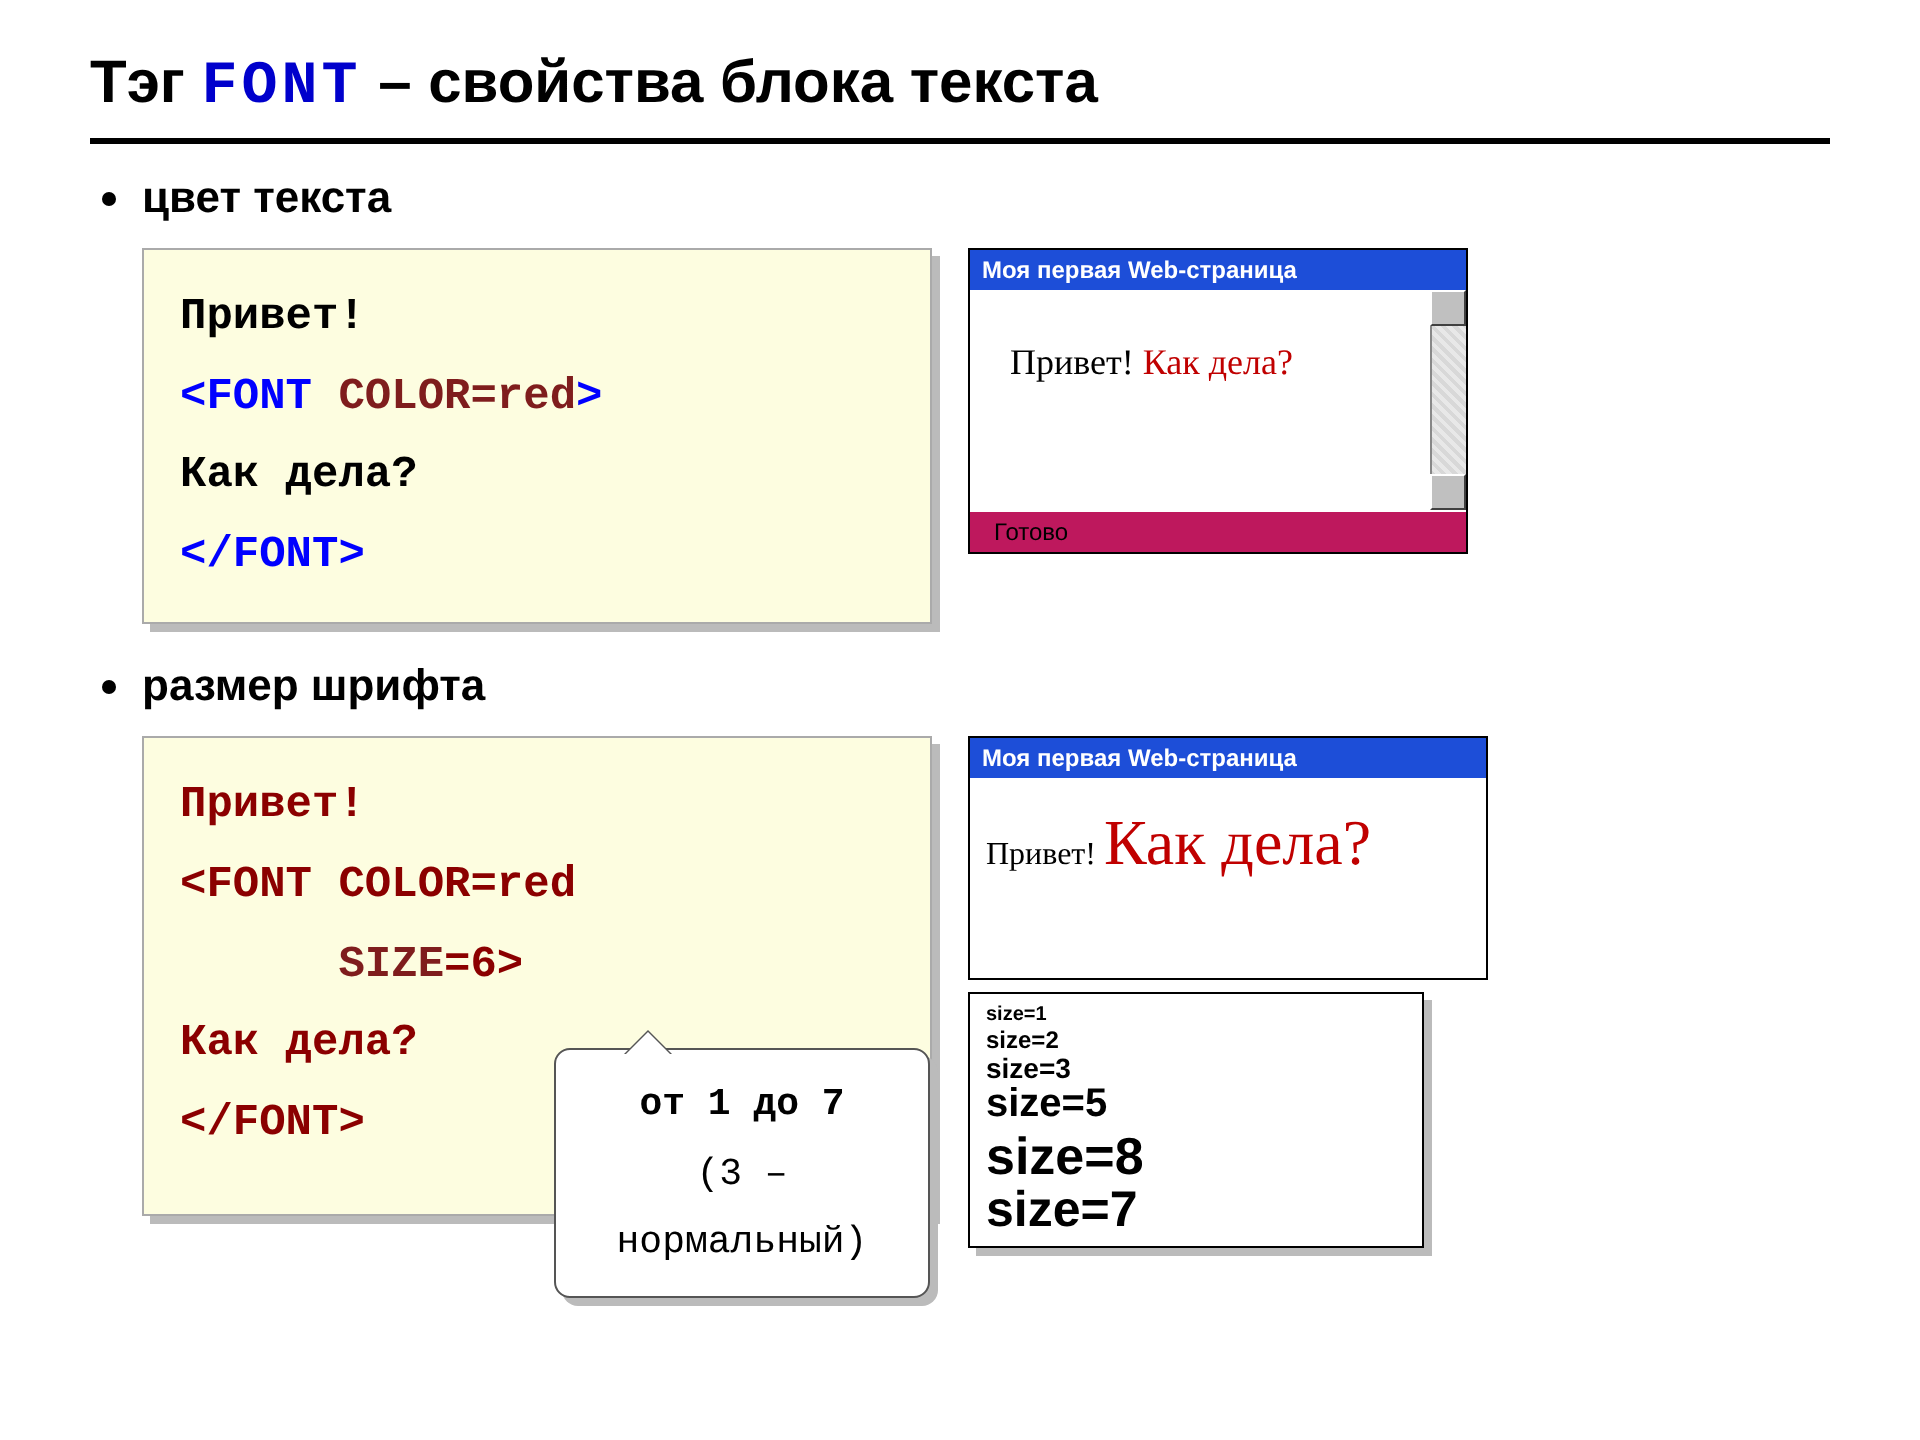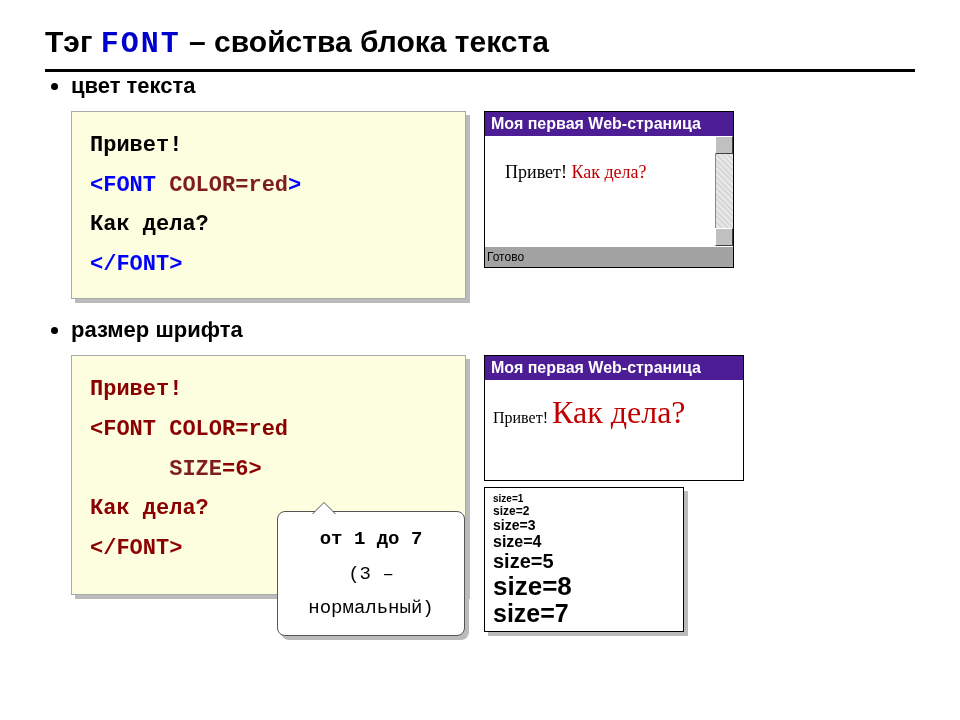--- a/index.html
+++ b/index.html
@@ -11,21 +11,21 @@
     font-family: Arial, Helvetica, sans-serif;
     padding: 25px 45px;
     position: relative;
   }
   .title-row {
     font-size: 30px;
     font-weight: bold;
     color: #000;
     padding-bottom: 8px;
     border-bottom: 3px solid #000;
-    margin-bottom: 1px;
+    margin-bottom: 14px;
   }
   .title-row .kw { color: #0000cc; font-family: "Courier New", monospace; letter-spacing: 2px; }
   .title-row .rest {}
   ul.outer { list-style: disc; padding-left: 26px; margin: 0; }
   ul.outer > li { font-size: 22px; font-weight: bold; margin-bottom: 10px; }
   .item-title { display: inline-block; margin-bottom: 6px; }
   .row { display: flex; align-items: flex-start; gap: 18px; margin-top: 6px; font-weight: normal; font-size: initial; }
   .codebox {
     background: #fdfde0;
     border: 1px solid #aaa;
@@ -42,23 +42,23 @@
   .code-red   { color: #7f1d1d; }
   .code-darkred { color: #8b0000; }
 
   .win {
     border: 1px solid #000;
     font-family: Tahoma, "MS Sans Serif", Arial, sans-serif;
     display: inline-block;
     background: #c0c0c0;
   }
   .win-title {
-    background: #4c1d95;
+    background: #1d4ed8;
     color: #fff;
-    font-size: 16px;
+    font-size: 12px;
     font-weight: bold;
     padding: 3px 6px;
     display: flex;
     align-items: center;
     gap: 4px;
   }
   .win-title-text { flex: 1; white-space: nowrap; overflow: hidden; }
   .win-client {
     background: #fff;
     font-family: "Times New Roman", serif;
@@ -67,21 +67,21 @@
     position: relative;
   }
   .win1 { width: 250px; }
   .win1 .win-client { height: 110px; }
   .win1 .content { padding: 12px 6px 0 10px; }
   .win1 .scrollbar { position: absolute; right: 0; top: 0; bottom: 0; width: 18px; background: #d8d8d8 repeating-linear-gradient(45deg,#d8d8d8,#d8d8d8 2px,#e8e8e8 2px,#e8e8e8 4px); border-left: 1px solid #888;}
   .win1 .sb-btn { position: absolute; right: 0; width: 18px; height: 18px; background: #c0c0c0; border: 1px solid #fff; border-right-color:#404040; border-bottom-color:#404040; }
   .win1 .sb-up { top: 0; }
   .win1 .sb-down { bottom: 0; }
   .red-text { color: #c00000; }
-  .status { background: #a3a3a3; border-top: 1px solid #fff; font-size: 12px; padding: 3px 2px; }
+  .status { background: #be185d; border-top: 1px solid #fff; font-size: 12px; padding: 3px 12px; }
 
   .win2 { width: 260px; }
   .win2 .win-client { height: 100px; padding: 14px 8px; }
   .win2 .content2 .hello { font-size: 16px; color: #000; }
   .win2 .content2 .big { font-size: 32px; color: #c00000; }
 
   .sizes-box {
     background: #fff;
     border: 1px solid #000;
     box-shadow: 4px 4px 0 #bbb;
@@ -193,25 +193,24 @@
       <div>
         <div class="win win2">
           <div class="win-title">
             <span class="win-title-text">Моя первая Web-страница</span>
           </div>
           <div class="win-client content2">
             <span class="hello">Привет! </span><span class="big">Как дела?</span>
           </div>
         </div>
 
-        <div class="sizes-box" style="width:200px;">
+        <div class="sizes-box" style="width:228px;">
           <div class="sz1">size=1</div>
           <div class="sz2">size=2</div>
           <div class="sz3">size=3</div>
-          <div class="sz4">size=4</div>
           <div class="sz5">size=5</div>
           <div class="sz6">size=8</div>
           <div class="sz7">size=7</div>
         </div>
       </div>
     </div>
   </li>
 </ul>
 
 </body></html>

